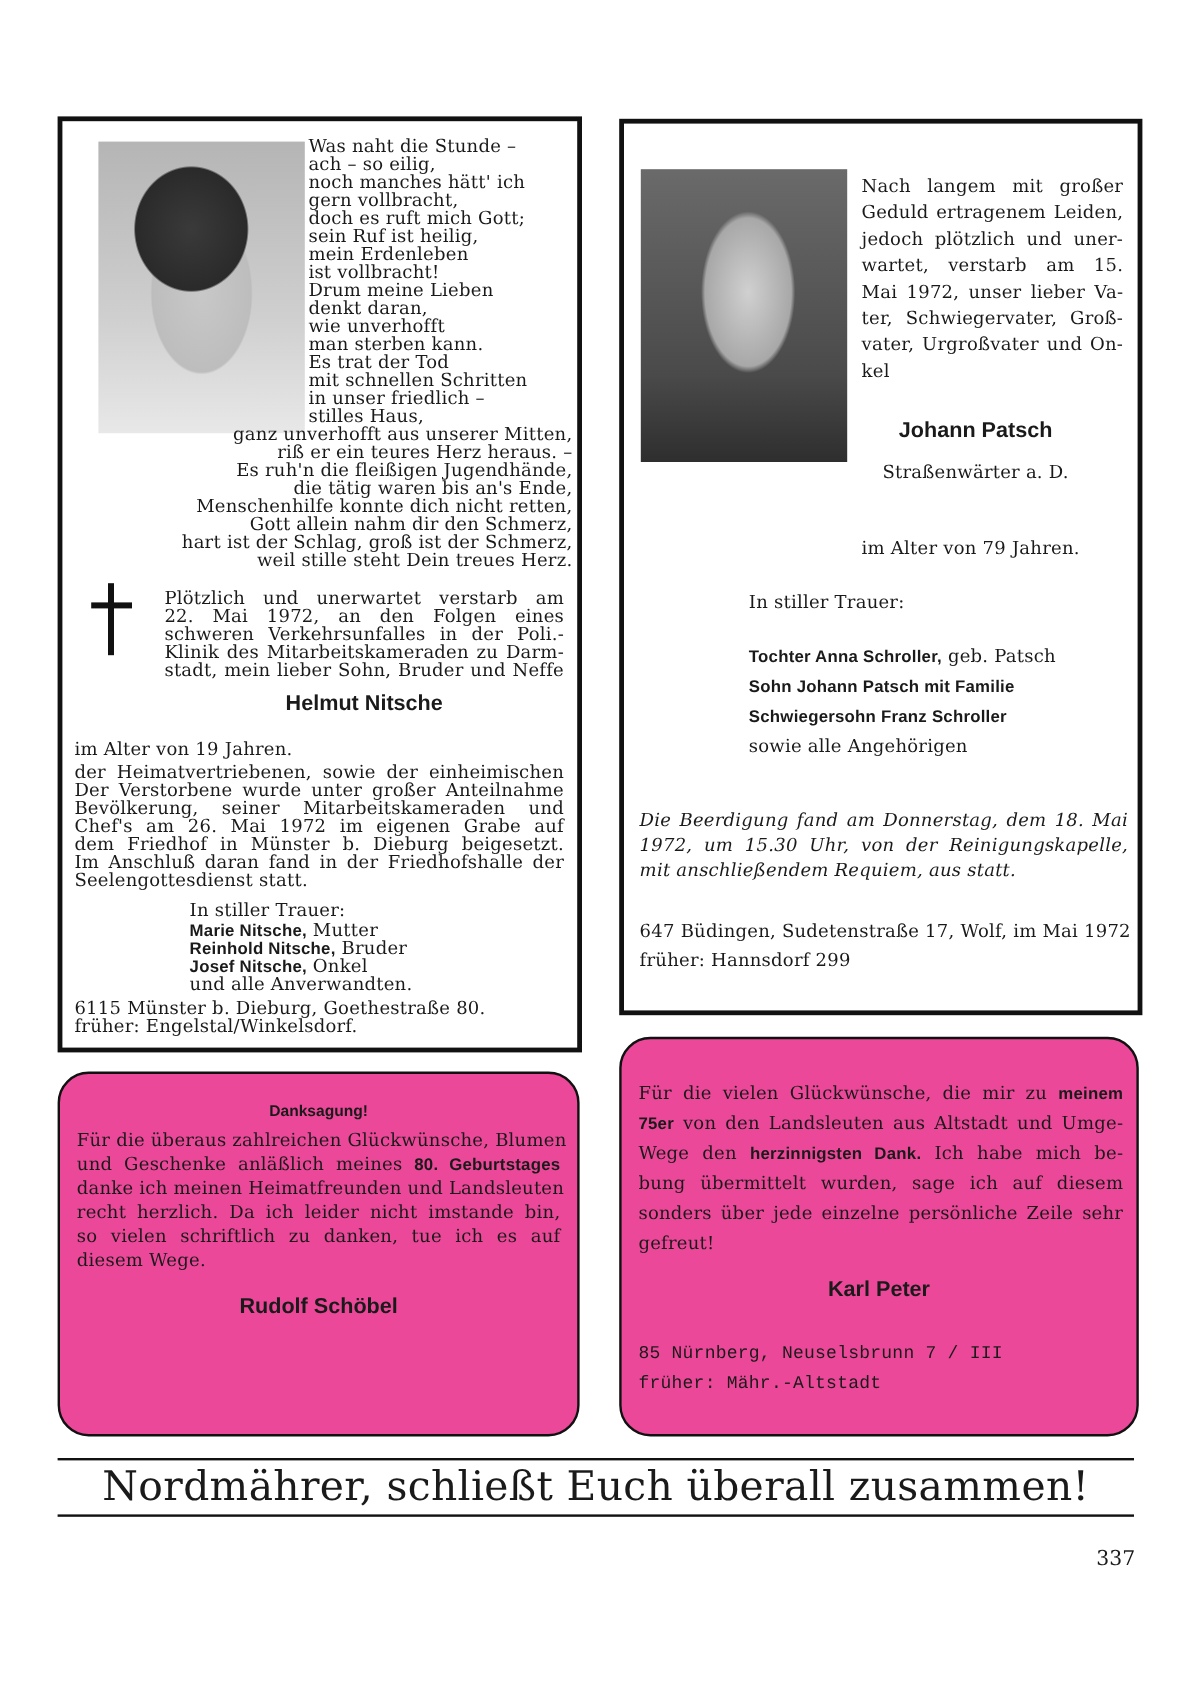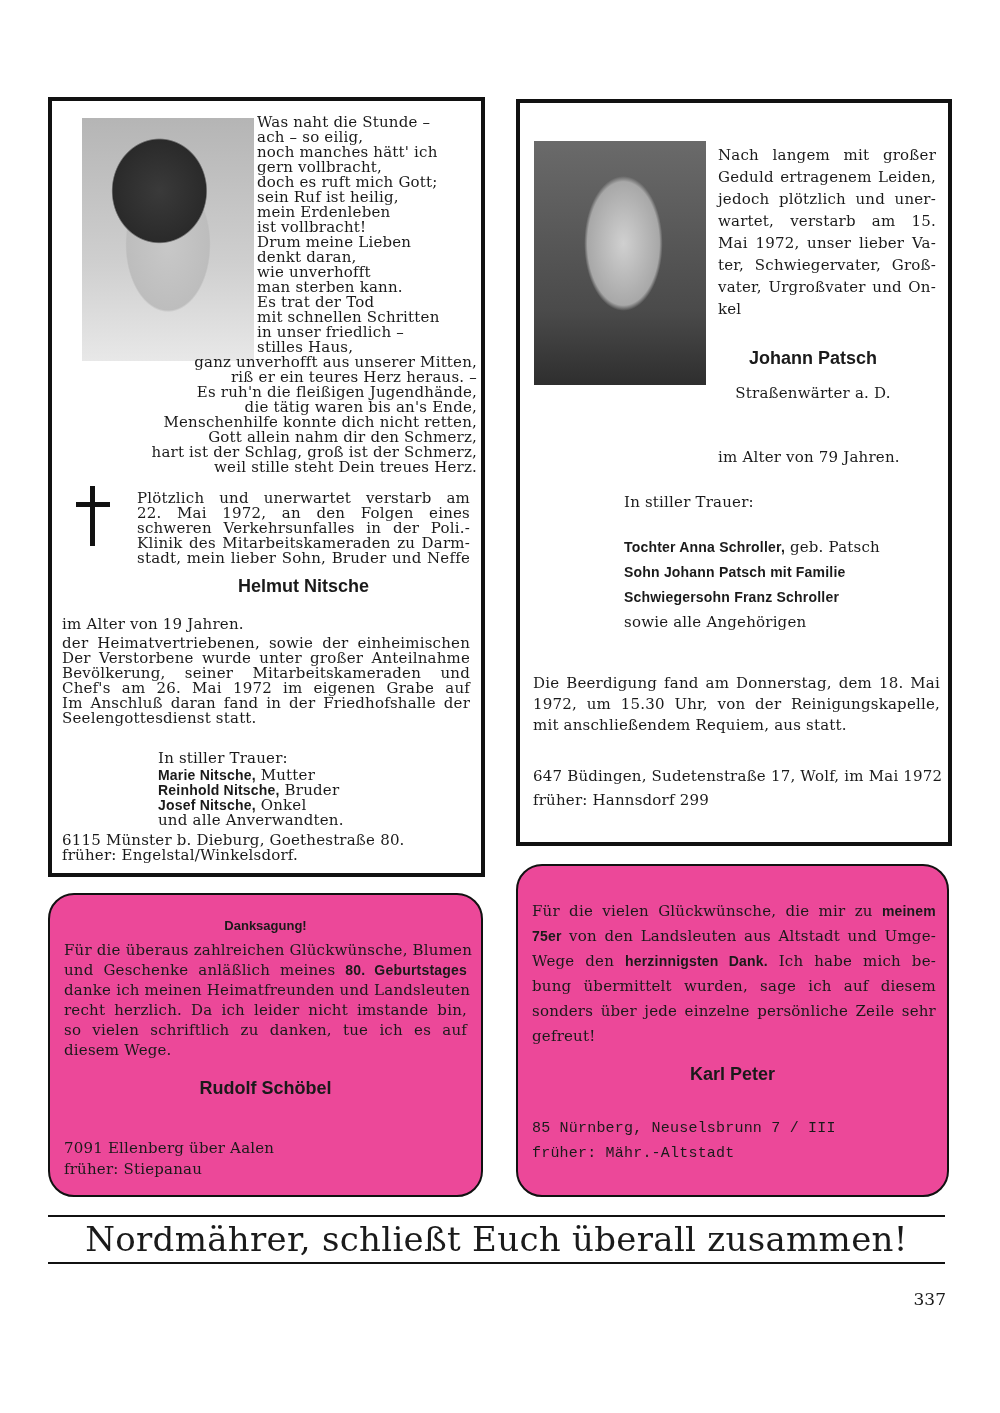--- a/index.html
+++ b/index.html
@@ -59,20 +59,21 @@
     <span class="line j">Klinik des Mitarbeitskameraden zu Darm-</span>
     <span class="line j">stadt, mein lieber Sohn, Bruder und Neffe</span>
   </div>
   <div class="name" style="position:absolute; left:85px; top:475px; width:333px;">Helmut Nitsche</div>
   <div class="txt serif" style="position:absolute; left:10px; top:516px;">im Alter von 19 Jahren.</div>
   <div class="txt serif" style="position:absolute; left:10px; top:535px; width:408px;">
     <span class="line j">der Heimatvertriebenen, sowie der einheimischen</span>
     <span class="line j">Der Verstorbene wurde unter großer Anteilnahme</span>
     <span class="line j">Bevölkerung, seiner Mitarbeitskameraden und</span>
     <span class="line j">Chef's am 26. Mai 1972 im eigenen Grabe auf</span>
+    <span class="line j">dem Friedhof in Münster b. Dieburg beigesetzt.</span>
     <span class="line j">Im Anschluß daran fand in der Friedhofshalle der</span>
     <span class="line">Seelengottesdienst statt.</span>
   </div>
   <div class="txt serif" style="position:absolute; left:106px; top:650px; width:310px;">
     <span class="line" style="margin-bottom:2px;">In stiller Trauer:</span>
     <span class="line"><span class="b">Marie Nitsche,</span> <span>Mutter</span></span>
     <span class="line"><span class="b">Reinhold Nitsche,</span> <span>Bruder</span></span>
     <span class="line"><span class="b">Josef Nitsche,</span> <span>Onkel</span></span>
     <span class="line">und alle Anverwandten.</span>
   </div>
@@ -97,21 +98,21 @@
   <div class="name" style="position:absolute; left:190px; top:245px; width:206px;">Johann Patsch</div>
   <div class="txt serif" style="position:absolute; left:190px; top:283px; width:206px; text-align:center;">Straßenwärter a. D.</div>
   <div class="txt serif" style="position:absolute; left:198px; top:347px;">im Alter von 79 Jahren.</div>
   <div class="txt serif" style="position:absolute; left:104px; top:392px;">In stiller Trauer:</div>
   <div class="txt serif" style="position:absolute; left:104px; top:432px; width:320px; line-height:25px;">
     <span class="line"><span class="b">Tochter Anna Schroller,</span> <span>geb. Patsch</span></span>
     <span class="line"><span class="b">Sohn Johann Patsch mit Familie</span></span>
     <span class="line"><span class="b">Schwiegersohn Franz Schroller</span></span>
     <span class="line">sowie alle Angehörigen</span>
   </div>
-  <div class="txt serif" style="position:absolute; left:13px; top:570px; width:407px; line-height:21px;">
+  <div class="txt serif" style="position:absolute; left:13px; top:570px; width:407px; line-height:21px;font-style:italic;">
     <span class="line j">Die Beerdigung fand am Donnerstag, dem 18. Mai</span>
     <span class="line j">1972, um 15.30 Uhr, von der Reinigungskapelle,</span>
     <span class="line">mit anschließendem Requiem, aus statt.</span>
   </div>
   <div class="txt serif" style="position:absolute; left:13px; top:661px; width:407px; line-height:24px;">
     <span class="line j">647 Büdingen, Sudetenstraße 17, Wolf, im Mai 1972</span>
     <span class="line">früher: Hannsdorf 299</span>
   </div>
 </div>
 
@@ -119,24 +120,20 @@
   <div class="b" style="position:absolute; left:0; top:23px; width:100%; text-align:center; font-size:13px;">Danksagung!</div>
   <div class="txt serif" style="position:absolute; left:14px; top:45px; width:403px; line-height:20px;">
     <span class="line j"><span>Für die überaus zahlreichen Glückwünsche, Blumen</span></span>
     <span class="line j"><span>und Geschenke anläßlich meines </span><span class="b">80. Geburtstages</span></span>
     <span class="line j"><span>danke ich meinen Heimatfreunden und Landsleuten</span></span>
     <span class="line j"><span>recht herzlich. Da ich leider nicht imstande bin,</span></span>
     <span class="line j"><span>so vielen schriftlich zu danken, tue ich es auf</span></span>
     <span class="line">diesem Wege.</span>
   </div>
   <div class="name" style="position:absolute; left:0; top:183px; width:100%;">Rudolf Schöbel</div>
-  <div class="txt serif" style="position:absolute; left:14px; top:243px; line-height:21px;">
-    <span class="line">7091 Ellenberg über Aalen</span>
-    <span class="line">früher: Stiepanau</span>
-  </div>
 </div>
 
 <div class="rbox" style="left:516px; top:864px; width:433px; height:333px;">
   <div class="txt serif" style="position:absolute; left:14px; top:33px; width:404px; line-height:25px;">
     <span class="line j"><span>Für die vielen Glückwünsche, die mir zu </span><span class="b">meinem</span></span>
     <span class="line j"><span class="b">75er</span><span> von den Landsleuten aus Altstadt und Umge-</span></span>
     <span class="line j"><span>Wege den </span><span class="b">herzinnigsten Dank.</span><span> Ich habe mich be-</span></span>
     <span class="line j"><span>bung übermittelt wurden, sage ich auf diesem</span></span>
     <span class="line j"><span>sonders über jede einzelne persönliche Zeile sehr</span></span>
     <span class="line">gefreut!</span>

